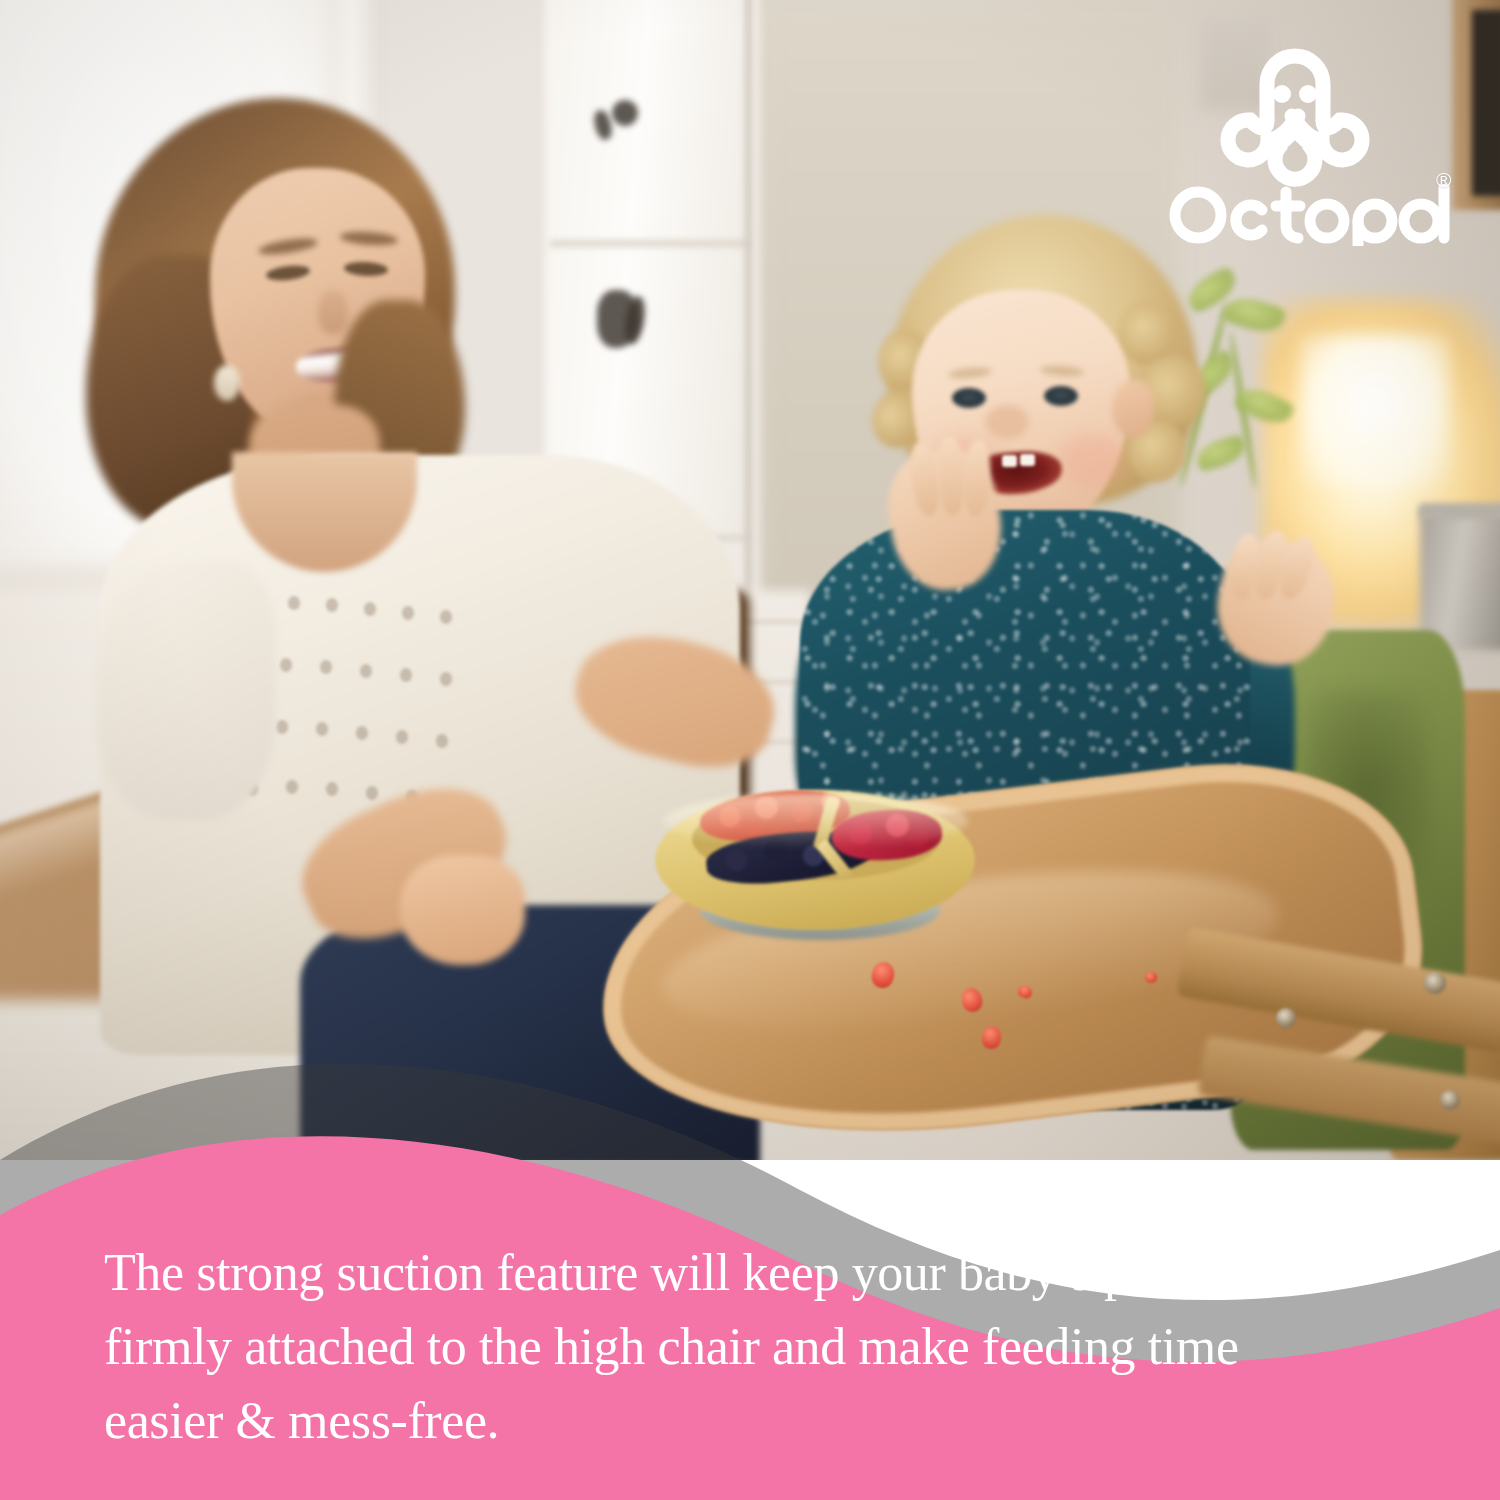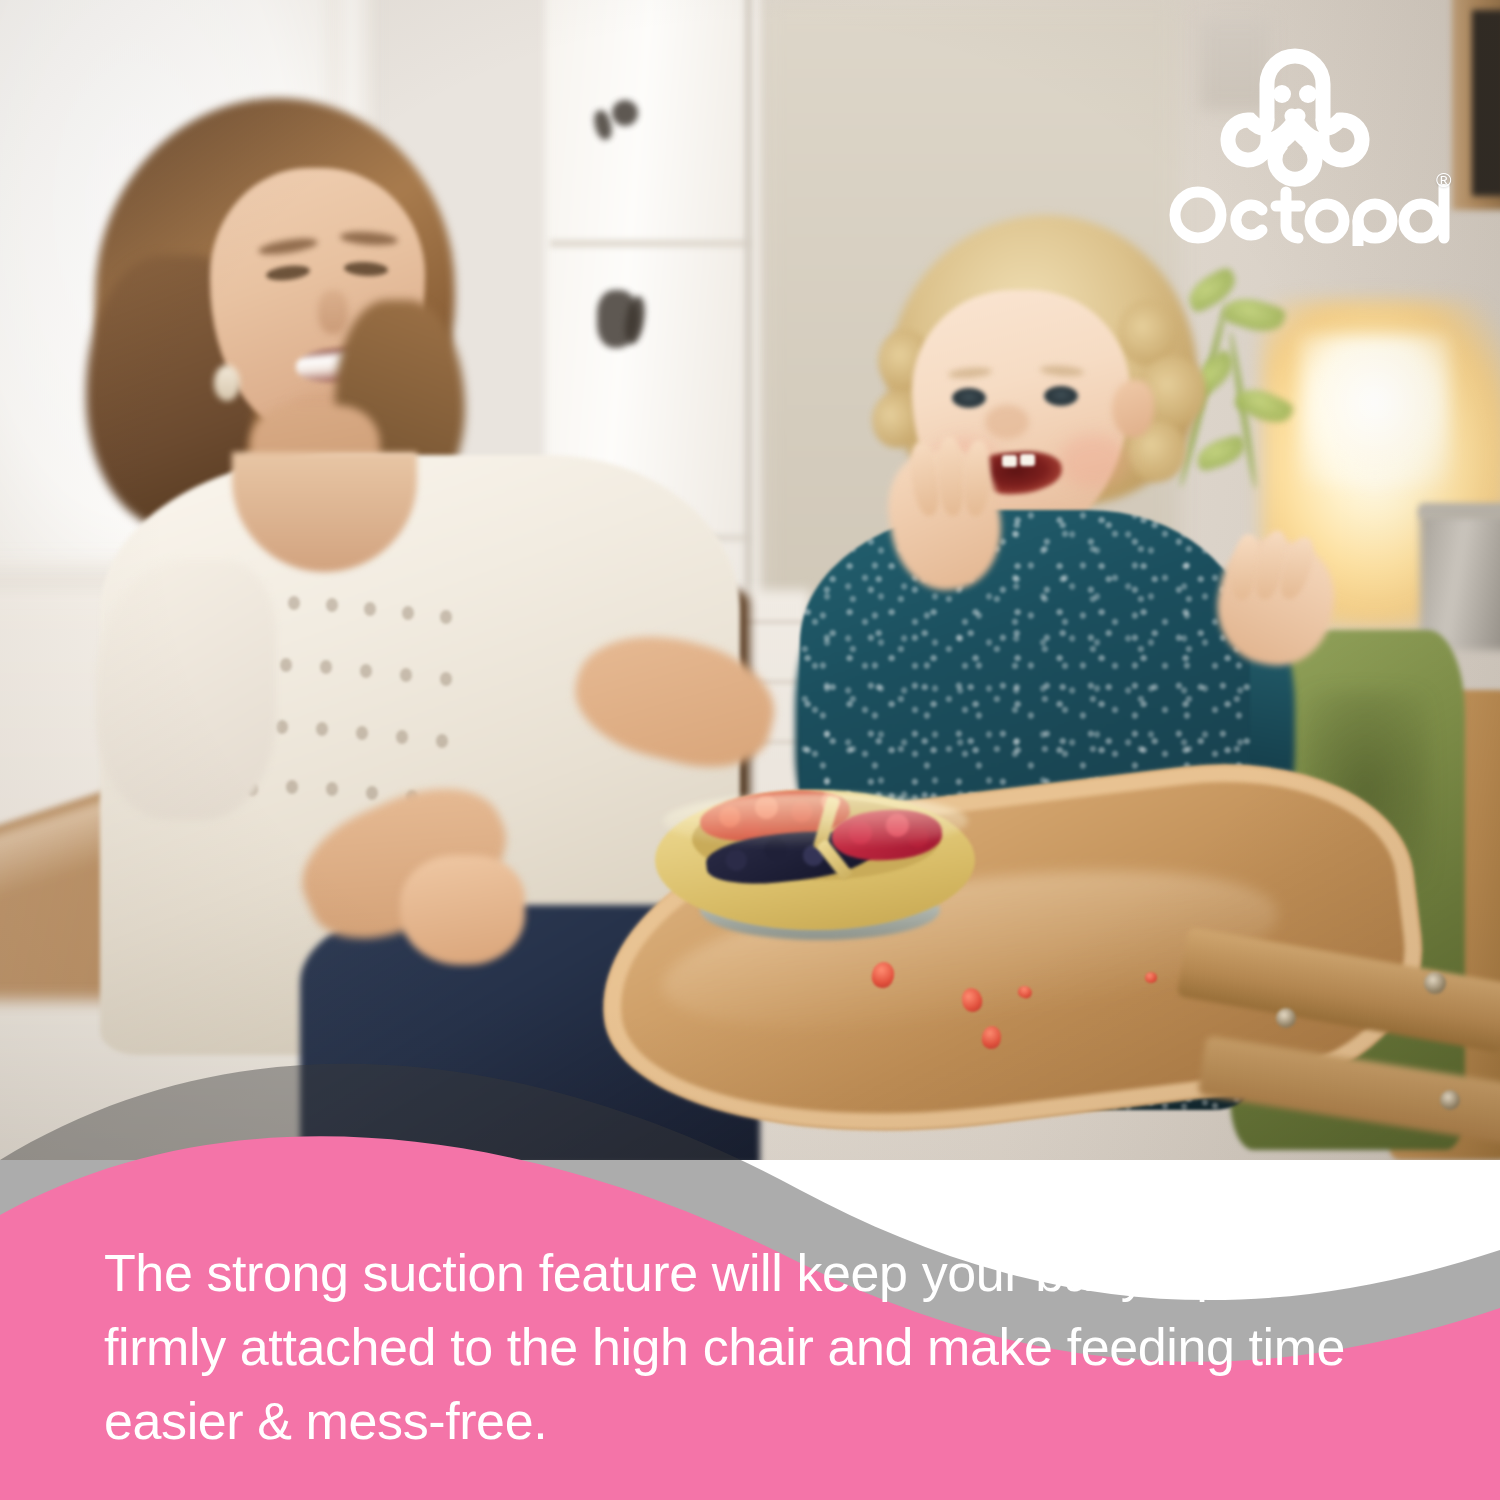--- a/index.html
+++ b/index.html
@@ -466,21 +466,21 @@
   
   .wave-wrap{
     position:absolute;left:0;top:1040px;width:1500px;height:460px;
     overflow:hidden;
   }
   .wave-svg{position:absolute;left:0;top:0;width:1500px;height:460px;display:block;}
 
   .caption{
     position:absolute;left:104px;top:1236px;width:1320px;
     color:#ffffff;
-    font-family:Liberation Sans, sans-serif;
+    font-family:Liberation Serif, serif;
     font-size:52px;
     line-height:74px;
     font-weight:400;
     letter-spacing:-0.4px;
     white-space:pre-line;
   }
 
   
   .logo{
     position:absolute;left:1168px;top:42px;width:300px;height:215px;

